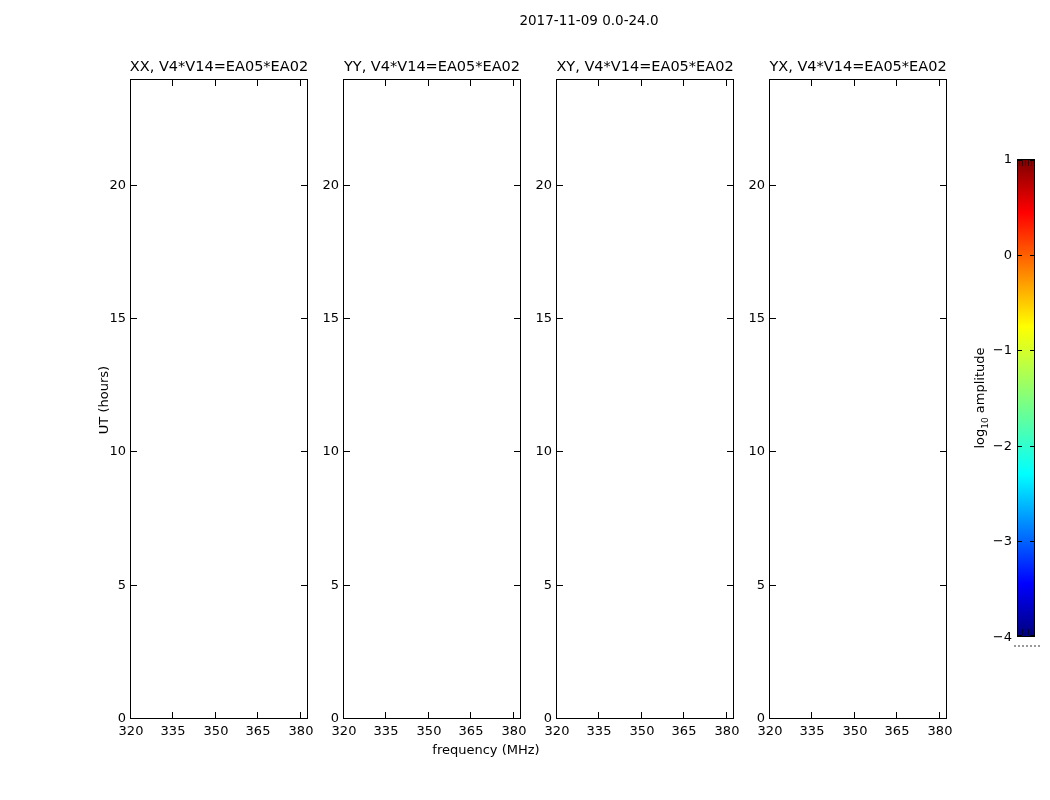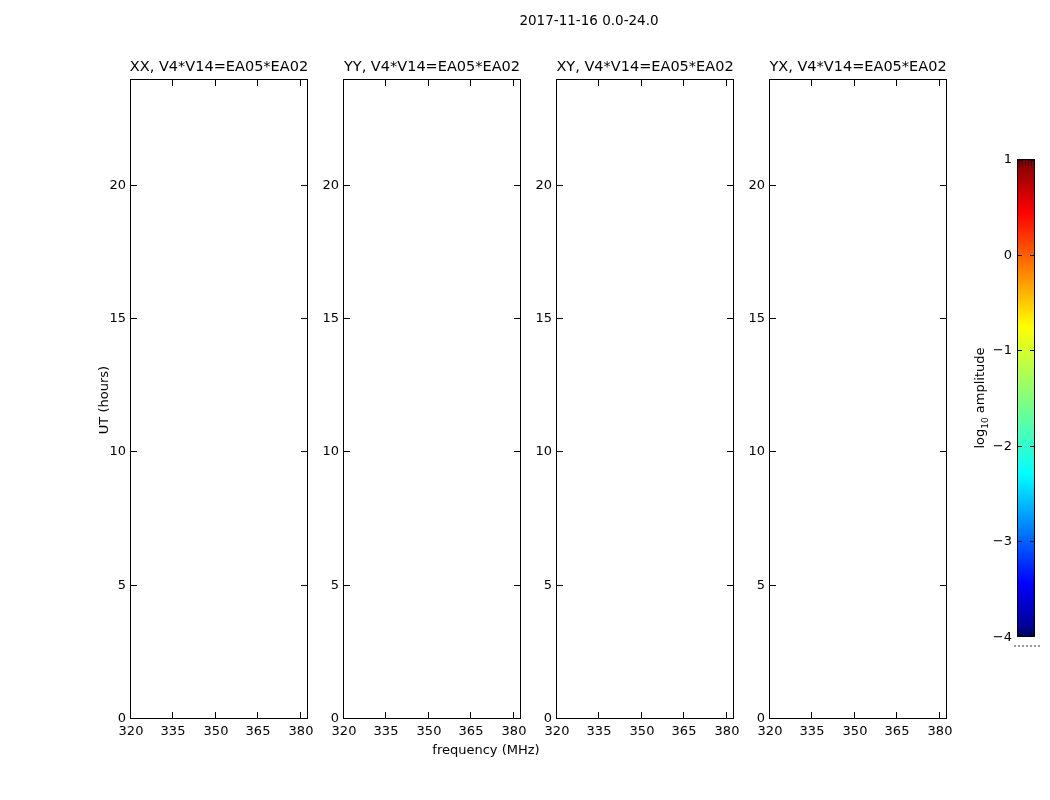--- a/index.html
+++ b/index.html
@@ -44,21 +44,21 @@
   .cb-label{
     position:absolute;top:398px;left:981px;transform:translate(-50%,-50%) rotate(-90deg);
     font-size:13px;white-space:nowrap;
   }
   .cb-label sub{font-size:9px;}
 </style>
 </head>
 <body>
 
 <div id="fig">
-  <div class="suptitle">2017-11-16 0.0-24.0</div>
+  <div class="suptitle">2017-11-09 0.0-24.0</div>
 
   <div id="panels">
       <div class="panel" style="left: 130px; top: 79px; width: 178px; height: 640px;"></div>
       <div class="panel-title" style="left: 219px; top: 58px;">XX, V4*V14=EA05*EA02</div>
       <div class="tick" style="left: 130px; top: 712px; width: 1px; height: 6px;"></div>
       <div class="tick" style="left: 130px; top: 80px; width: 1px; height: 6px;"></div>
       <div class="xtick-label" style="left: 131px; top: 723px;">320</div>
       <div class="tick" style="left: 172px; top: 712px; width: 1px; height: 6px;"></div>
       <div class="tick" style="left: 172px; top: 80px; width: 1px; height: 6px;"></div>
       <div class="xtick-label" style="left: 173px; top: 723px;">335</div>

